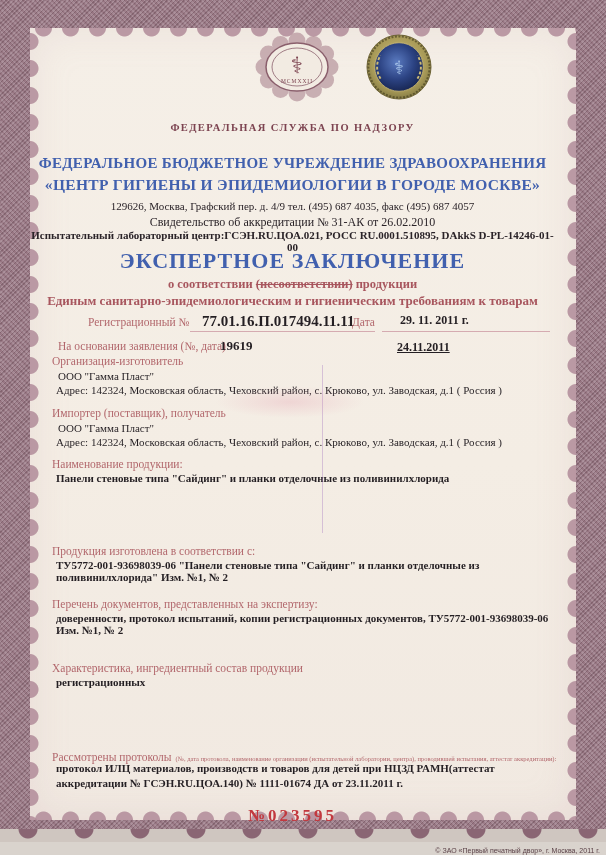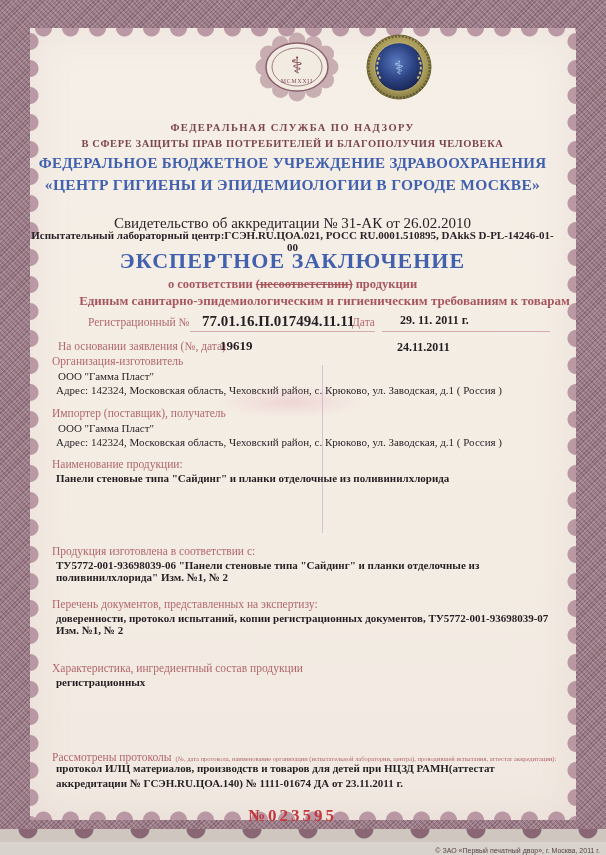--- a/index.html
+++ b/index.html
@@ -38,26 +38,26 @@
   .blue{color:#4160ae;font-weight:bold;}
   .ink{color:#2a2328;}
   .lbl{color:#b2676c;font-size:11.5px;}
   .val{color:#241f23;font-size:11px;}
   .bold{font-weight:bold;}
   .h1a{top:94px;font-size:10.5px;letter-spacing:1.4px;}
   .h1b{top:110px;font-size:10.5px;letter-spacing:.6px;}
   .h2a{top:127px;font-size:15px;letter-spacing:.3px;}
   .h2b{top:148px;font-size:15.5px;letter-spacing:.3px;}
   .addr{top:172px;font-size:11px;}
-  .accr{top:187px;font-size:15px;}
+  .accr{top:187px;font-size:12px;}
   .lab{top:201px;font-size:11px;font-weight:bold;}
   .title{top:220px;font-size:22px;letter-spacing:1px;}
   .sub{top:249px;font-size:12.5px;color:#a8565e;font-weight:bold;}
   .sub .strike{text-decoration:line-through;}
-  .sub2{top:265px;font-size:13px;color:#a8565e;font-weight:bold;padding-left:32px;}
+  .sub2{top:265px;font-size:13px;color:#a8565e;font-weight:bold;}
   .uline{border-bottom:1px solid #d5abb1;height:1px;}
   .num{top:778px;font-size:17px;color:#c2383e;font-weight:bold;letter-spacing:3px;}
   .foldline{left:292px;top:337px;width:1px;height:168px;background:rgba(158,110,190,.35);}
   .smudge{left:185px;top:358px;width:150px;height:32px;
     background:radial-gradient(ellipse at center, rgba(225,150,170,.28), rgba(225,150,170,0) 70%);}
   .copyright{position:absolute;right:6px;bottom:1px;z-index:6;font-size:7px;color:#5a4147;
     font-family:"Liberation Sans","DejaVu Sans",sans-serif;}
   .emblem-left{left:220px;top:2px;}
   .emblem-right{left:336px;top:6px;}
 </style>
@@ -111,56 +111,56 @@
       <circle cx="34" cy="34" r="33" fill="url(#goldG)" stroke="#6f6538" stroke-width="1"></circle>
       <circle cx="34" cy="34" r="31.5" fill="none" stroke="rgba(55,50,22,.55)" stroke-width="2" stroke-dasharray="2 1.6"></circle>
       <circle cx="34" cy="34" r="25" fill="url(#navyG)"></circle>
       <circle cx="34" cy="34" r="25" fill="none" stroke="#cdbb76" stroke-width="0.8"></circle>
       <path d="M15,46 A22 22 0 0 1 15,22" fill="none" stroke="#cdbb76" stroke-width="2" stroke-dasharray="3 2"></path>
       <path d="M53,46 A22 22 0 0 0 53,22" fill="none" stroke="#cdbb76" stroke-width="2" stroke-dasharray="3 2"></path>
       <text x="34" y="41" text-anchor="middle" font-size="19" fill="#a9c6ea" font-family="DejaVu Sans, sans-serif">⚕</text>
     </svg>
 
     <div class="abs ctr maroon h1a">ФЕДЕРАЛЬНАЯ СЛУЖБА ПО НАДЗОРУ</div>
-    <div class="abs ctr maroon h1b">В СФЕРЕ ЗАЩИТЫ ПРАВ ПОТРЕБИТЕЛЕЙ И БЛАГОПОЛУЧИЯ  ЧЕЛОВЕКА</div>
     <div class="abs ctr blue h2a">ФЕДЕРАЛЬНОЕ БЮДЖЕТНОЕ УЧРЕЖДЕНИЕ ЗДРАВООХРАНЕНИЯ</div>
     <div class="abs ctr blue h2b">«ЦЕНТР ГИГИЕНЫ И ЭПИДЕМИОЛОГИИ В ГОРОДЕ МОСКВЕ»</div>
+    <div class="abs ctr ink addr">129626, Москва, Графский пер. д. 4/9 тел. (495) 687 4035, факс (495) 687 4057</div>
     <div class="abs ctr ink accr">Свидетельство об аккредитации № 31-АК от 26.02.2010</div>
     <div class="abs ctr ink lab">Испытательный лабораторный центр:ГСЭН.RU.ЦОА.021, РОСС RU.0001.510895, DAkkS D-PL-14246-01-00</div>
 
     <div class="abs ctr sub"><span>о соответствии </span><span class="strike">(несоответствии)</span><span> продукции</span></div>
     <div class="abs ctr blue title">ЭКСПЕРТНОЕ ЗАКЛЮЧЕНИЕ</div>
     <div class="abs ctr sub2">Единым санитарно-эпидемиологическим и гигиеническим требованиям к товарам</div>
 
     <div class="abs lbl" style="left:58px;top:288px;">Регистрационный №</div>
     <div class="abs val bold" style="left:172px;top:285px;font-size:15px;">77.01.16.П.017494.11.11</div>
     <div class="abs uline" style="left:160px;top:302px;width:185px;"></div>
     <div class="abs lbl" style="left:322px;top:288px;">Дата</div>
     <div class="abs val bold" style="left:370px;top:285px;font-size:12px;">29. 11. 2011 г.</div>
     <div class="abs uline" style="left:352px;top:302px;width:168px;"></div>
     <div class="abs lbl" style="left:28px;top:312px;">На основании заявления (№, дата)</div>
     <div class="abs val bold" style="left:190px;top:310px;font-size:13px;">19619</div>
-    <div class="abs val bold" style="left:367px;top:312px;font-size:12px;">24.11.2011</div>
+    <div class="abs val bold" style="left:367px;top:312px;font-size:12px;text-decoration:underline;">24.11.2011</div>
 
     <div class="abs lbl" style="left:22px;top:327px;">Организация-изготовитель</div>
     <div class="abs val" style="left:28px;top:342px;">ООО "Гамма Пласт"</div>
     <div class="abs val" style="left:26px;top:356px;">Адрес: 142324, Московская область, Чеховский район, с. Крюково, ул. Заводская, д.1 ( Россия )</div>
 
     <div class="abs lbl" style="left:22px;top:379px;">Импортер (поставщик), получатель</div>
     <div class="abs val" style="left:28px;top:394px;">ООО "Гамма Пласт"</div>
     <div class="abs val" style="left:26px;top:408px;">Адрес: 142324, Московская область, Чеховский район, с. Крюково, ул. Заводская, д.1 ( Россия )</div>
 
     <div class="abs lbl" style="left:22px;top:430px;">Наименование продукции:</div>
     <div class="abs val bold" style="left:26px;top:444px;width:505px;">Панели стеновые типа "Сайдинг" и планки отделочные из поливинилхлорида</div>
 
     <div class="abs lbl" style="left:22px;top:517px;">Продукция изготовлена в соответствии с:</div>
     <div class="abs val bold" style="left:26px;top:531px;width:510px;">ТУ5772-001-93698039-06 "Панели стеновые типа "Сайдинг" и планки отделочные из поливинилхлорида" Изм. №1, № 2</div>
 
     <div class="abs lbl" style="left:22px;top:570px;">Перечень документов, представленных на экспертизу:</div>
-    <div class="abs val bold" style="left:26px;top:584px;width:510px;">доверенности, протокол испытаний, копии регистрационных документов, ТУ5772-001-93698039-07 Изм. №1, № 2</div>
+    <div class="abs val bold" style="left:26px;top:584px;width:510px;">доверенности, протокол испытаний, копии регистрационных документов, ТУ5772-001-93698039-06 Изм. №1, № 2</div>
 
     <div class="abs lbl" style="left:22px;top:634px;">Характеристика, ингредиентный состав продукции</div>
     <div class="abs val bold" style="left:26px;top:648px;">регистрационных</div>
 
     <div class="abs" style="left:22px;top:719px;width:510px;"><span class="lbl">Рассмотрены протоколы</span> <span class="lbl" style="font-size:6.5px;">(№, дата протокола, наименование организации (испытательной лаборатории, центра), проводившей испытания, аттестат аккредитации):</span></div>
     <div class="abs val bold" style="left:26px;top:733px;width:508px;line-height:1.35;">протокол ИЛЦ материалов, производств и товаров для детей при НЦЗД РАМН(аттестат аккредитации № ГСЭН.RU.ЦОА.140) № 1111-01674 ДА от 23.11.2011 г.</div>
 
     <div class="abs ctr num">№023595</div>
 
     <div class="abs foldline"></div>

